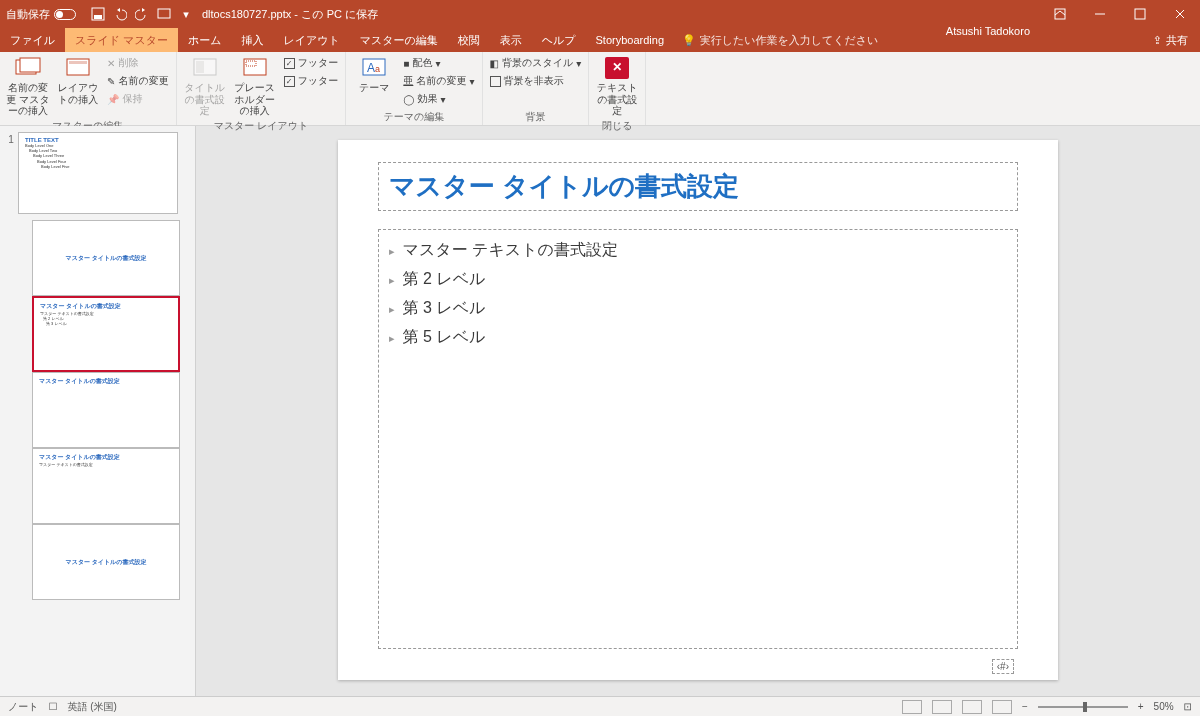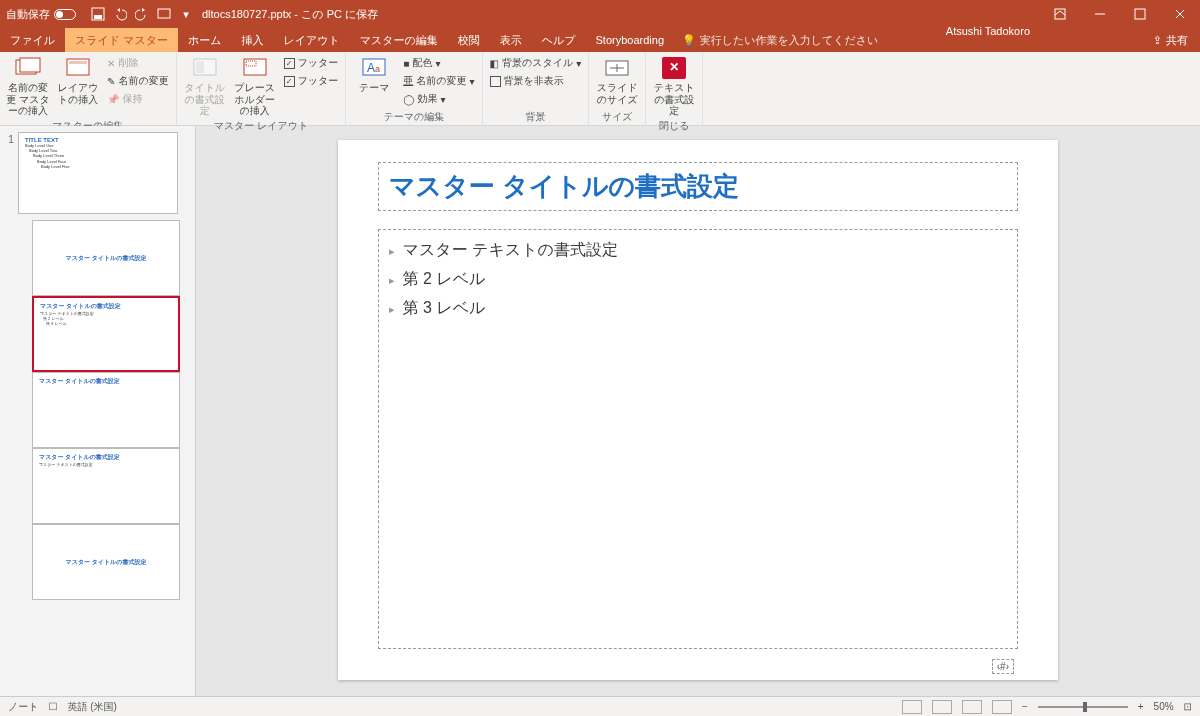--- a/index.html
+++ b/index.html
@@ -269,34 +269,20 @@
           </div>
         <div class="rbtn-sm">
             <span class="chk"></span>
             <span>背景を非表示</span>
           </div>
       </div>
     </div>
     <div class="label">背景</div>
   </div>
 
-  <div class="rgroup">
-    <div class="body">
-      <div class="rbtn-lg">
-        <span class="ic">
-            <svg width="26" height="22">
-              <rect x="2" y="4" width="22" height="14" fill="#fff" stroke="#666"></rect>
-              <path d="M6 11h14M13 7v8" stroke="#666"></path>
-            </svg>
-          </span>
-        <span>スライドのサイズ</span>
-      </div>
-    </div>
-    <div class="label">サイズ</div>
-  </div>
 
   <div class="rgroup">
     <div class="body">
       <div class="rbtn-lg">
         <span class="ic">
             <span class="xred">✕</span>
           </span>
         <span>テキストの書式設定</span>
       </div>
     </div>
@@ -340,20 +326,21 @@
 
   <div class="canvas">
     <div class="slide">
       <div class="ph title">
         <div class="t">マスター タイトルの書式設定</div>
       </div>
       <div class="ph body">
         <div class="lv lv1"><span class="b">マスター テキストの書式設定</span></div>
         <div class="lv lv2"><span class="b">第 2 レベル</span></div>
         <div class="lv lv3"><span class="b">第 3 レベル</span></div>
+        <div class="lv lv5"><span class="b">第 5 レベル</span></div>
       </div>
       <div class="pnum">‹#›</div>
     </div>
   </div>
 </div>
 
 <div class="status">
   <span>ノート</span>
   <span>☐</span>
   <span>英語 (米国)</span>

